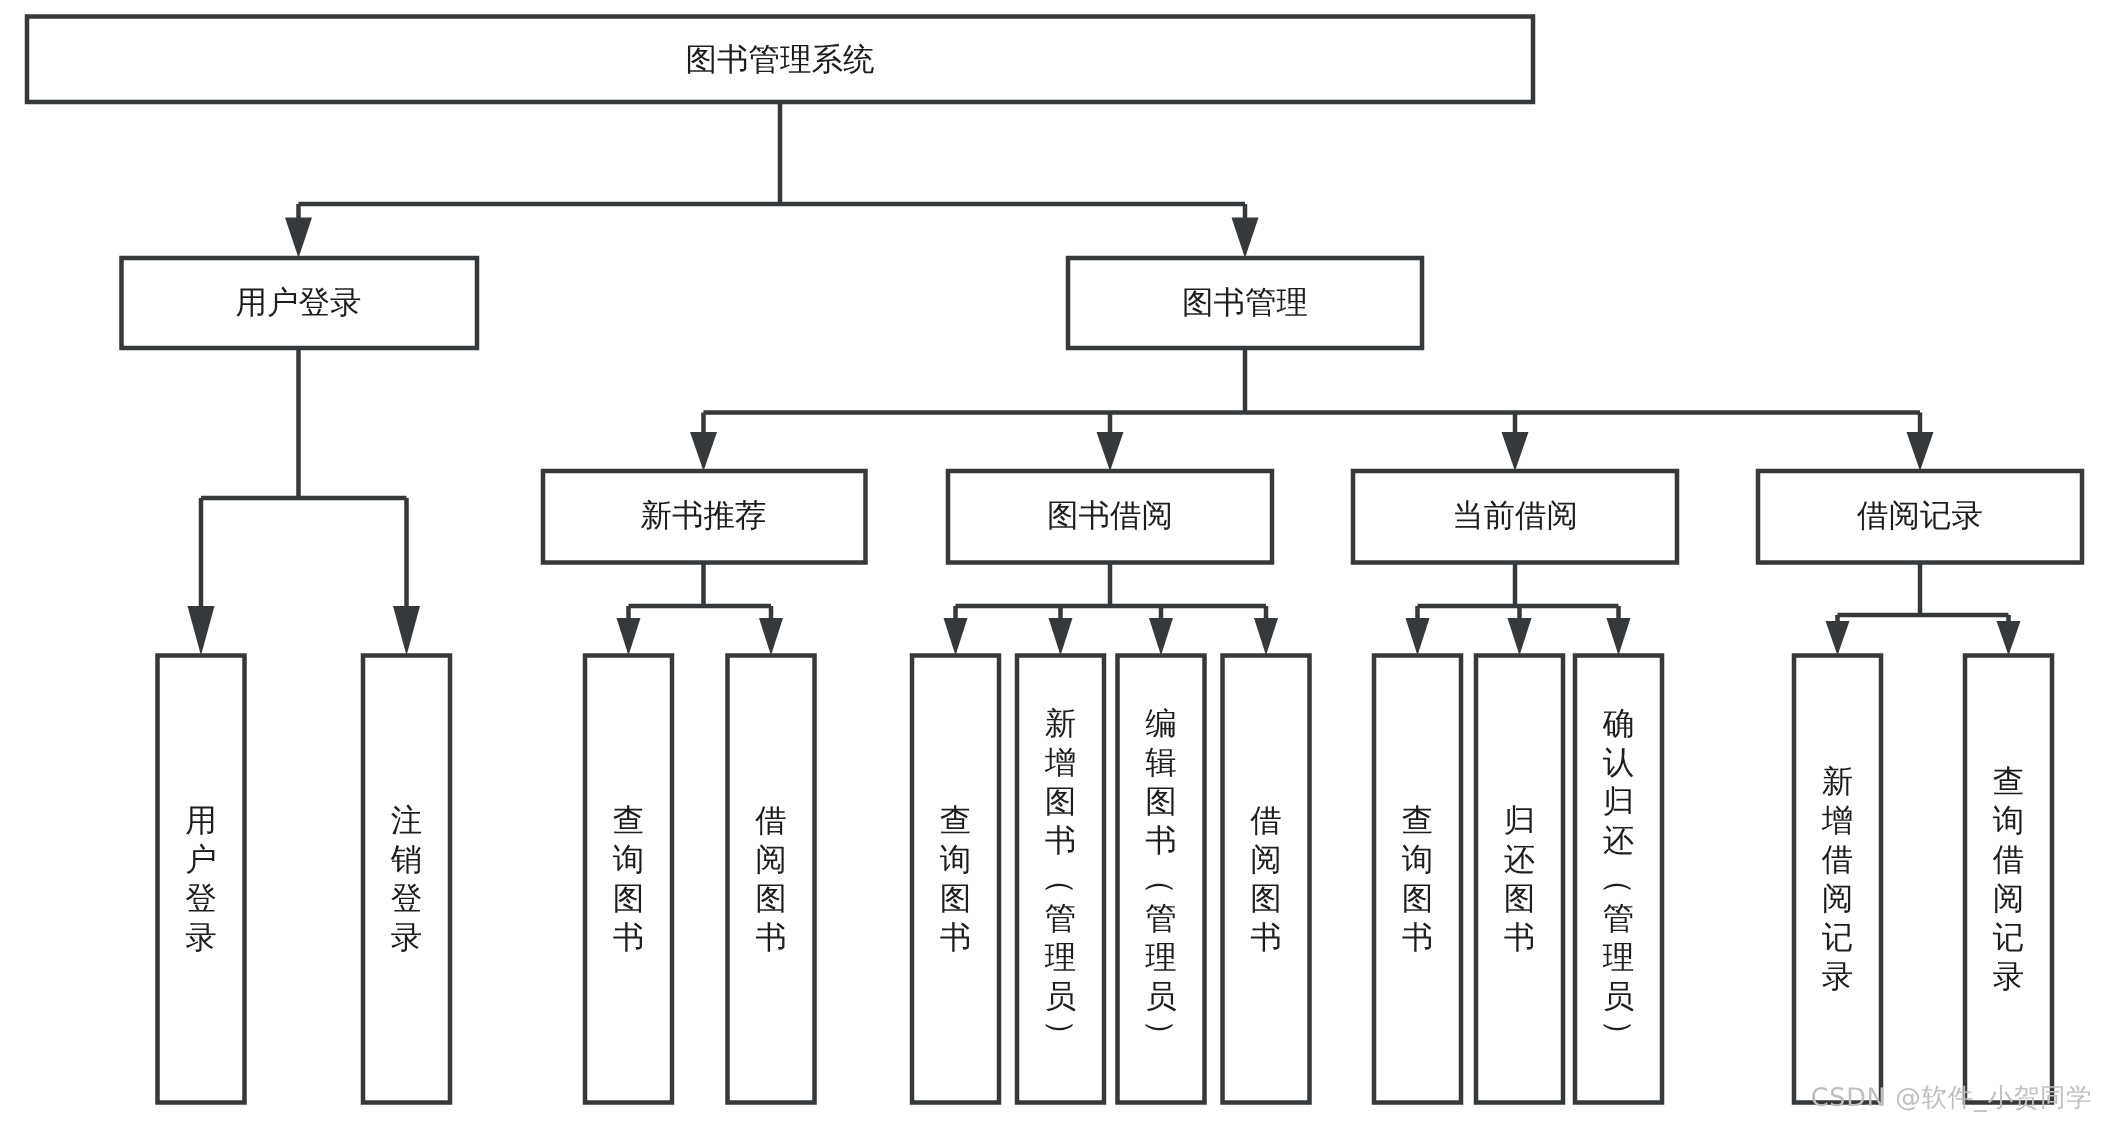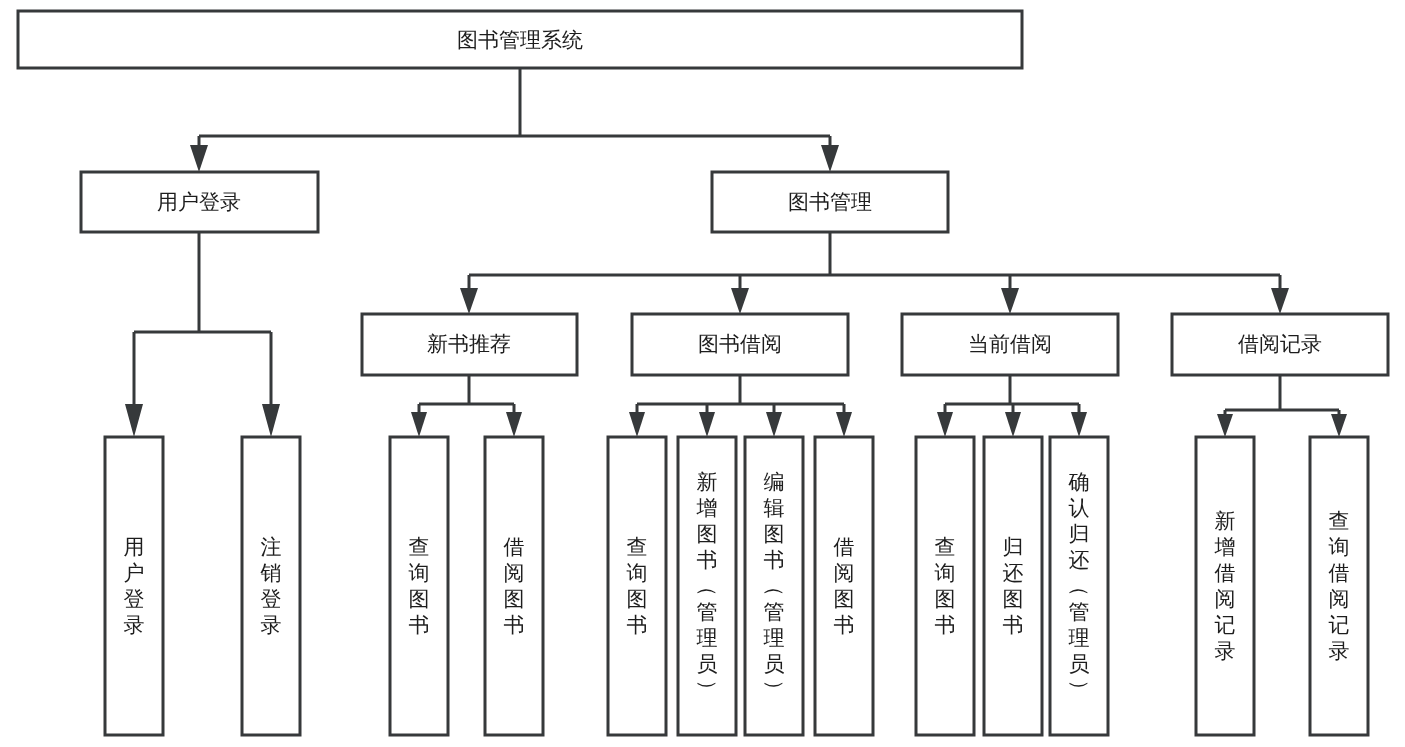--- a/index.html
+++ b/index.html
@@ -198,13 +198,14 @@
   <div class="vert-text-box" style="left:745px; top:437px; width:58px; height:298px;"><div style="display: flex; flex-direction: column; align-items: center; justify-content: center; line-height: 1.26;"><span style="display: block; height: 26px; line-height: 26px;">编</span><span style="display: block; height: 26px; line-height: 26px;">辑</span><span style="display: block; height: 26px; line-height: 26px;">图</span><span style="display: block; height: 26px; line-height: 26px;">书</span><span style="display: block; height: 26px; line-height: 26px; transform: rotate(90deg); transform-origin: center center;">（</span><span style="display: block; height: 26px; line-height: 26px;">管</span><span style="display: block; height: 26px; line-height: 26px;">理</span><span style="display: block; height: 26px; line-height: 26px;">员</span><span style="display: block; height: 26px; line-height: 26px; transform: rotate(90deg); transform-origin: center center;">）</span></div></div>
   <div class="vert-text-box" style="left:815px; top:437px; width:58px; height:298px;"><div style="display: flex; flex-direction: column; align-items: center; justify-content: center; line-height: 1.26;"><span style="display: block; height: 26px; line-height: 26px;">借</span><span style="display: block; height: 26px; line-height: 26px;">阅</span><span style="display: block; height: 26px; line-height: 26px;">图</span><span style="display: block; height: 26px; line-height: 26px;">书</span></div></div>
 
   <div class="vert-text-box" style="left:916px; top:437px; width:58px; height:298px;"><div style="display: flex; flex-direction: column; align-items: center; justify-content: center; line-height: 1.26;"><span style="display: block; height: 26px; line-height: 26px;">查</span><span style="display: block; height: 26px; line-height: 26px;">询</span><span style="display: block; height: 26px; line-height: 26px;">图</span><span style="display: block; height: 26px; line-height: 26px;">书</span></div></div>
   <div class="vert-text-box" style="left:984px; top:437px; width:58px; height:298px;"><div style="display: flex; flex-direction: column; align-items: center; justify-content: center; line-height: 1.26;"><span style="display: block; height: 26px; line-height: 26px;">归</span><span style="display: block; height: 26px; line-height: 26px;">还</span><span style="display: block; height: 26px; line-height: 26px;">图</span><span style="display: block; height: 26px; line-height: 26px;">书</span></div></div>
   <div class="vert-text-box" style="left:1050px; top:437px; width:58px; height:298px;"><div style="display: flex; flex-direction: column; align-items: center; justify-content: center; line-height: 1.26;"><span style="display: block; height: 26px; line-height: 26px;">确</span><span style="display: block; height: 26px; line-height: 26px;">认</span><span style="display: block; height: 26px; line-height: 26px;">归</span><span style="display: block; height: 26px; line-height: 26px;">还</span><span style="display: block; height: 26px; line-height: 26px; transform: rotate(90deg); transform-origin: center center;">（</span><span style="display: block; height: 26px; line-height: 26px;">管</span><span style="display: block; height: 26px; line-height: 26px;">理</span><span style="display: block; height: 26px; line-height: 26px;">员</span><span style="display: block; height: 26px; line-height: 26px; transform: rotate(90deg); transform-origin: center center;">）</span></div></div>
 
   <div class="vert-text-box" style="left:1196px; top:437px; width:58px; height:298px;"><div style="display: flex; flex-direction: column; align-items: center; justify-content: center; line-height: 1.26;"><span style="display: block; height: 26px; line-height: 26px;">新</span><span style="display: block; height: 26px; line-height: 26px;">增</span><span style="display: block; height: 26px; line-height: 26px;">借</span><span style="display: block; height: 26px; line-height: 26px;">阅</span><span style="display: block; height: 26px; line-height: 26px;">记</span><span style="display: block; height: 26px; line-height: 26px;">录</span></div></div>
   <div class="vert-text-box" style="left:1310px; top:437px; width:58px; height:298px;"><div style="display: flex; flex-direction: column; align-items: center; justify-content: center; line-height: 1.26;"><span style="display: block; height: 26px; line-height: 26px;">查</span><span style="display: block; height: 26px; line-height: 26px;">询</span><span style="display: block; height: 26px; line-height: 26px;">借</span><span style="display: block; height: 26px; line-height: 26px;">阅</span><span style="display: block; height: 26px; line-height: 26px;">记</span><span style="display: block; height: 26px; line-height: 26px;">录</span></div></div>
 
+  <div class="watermark">CSDN @软件_小贺同学</div>
 </div>
 
 </body></html>

